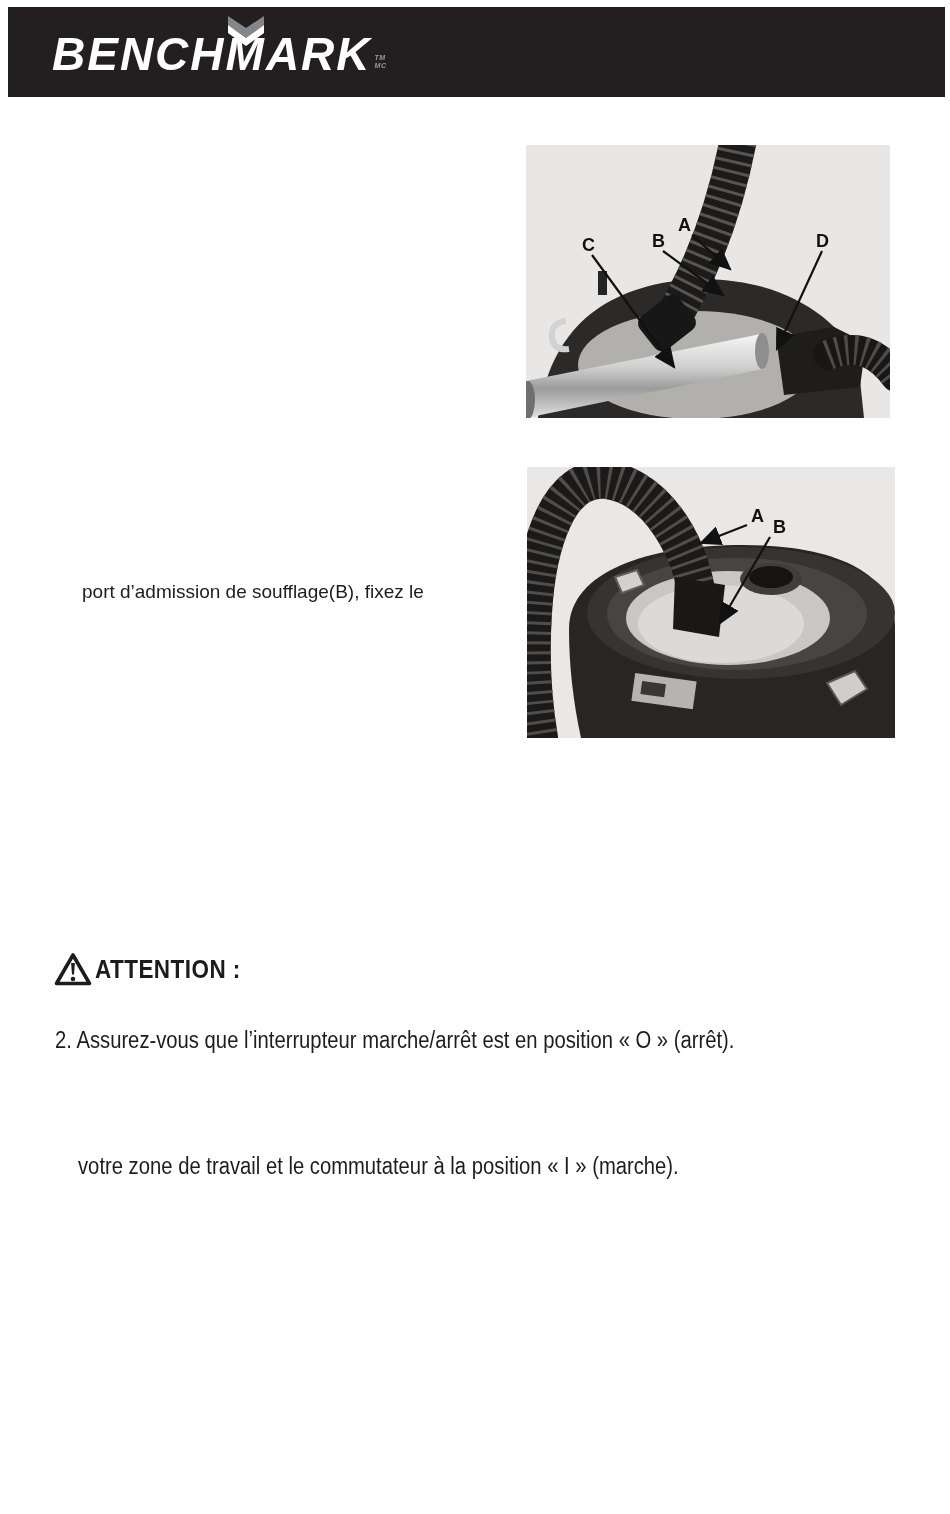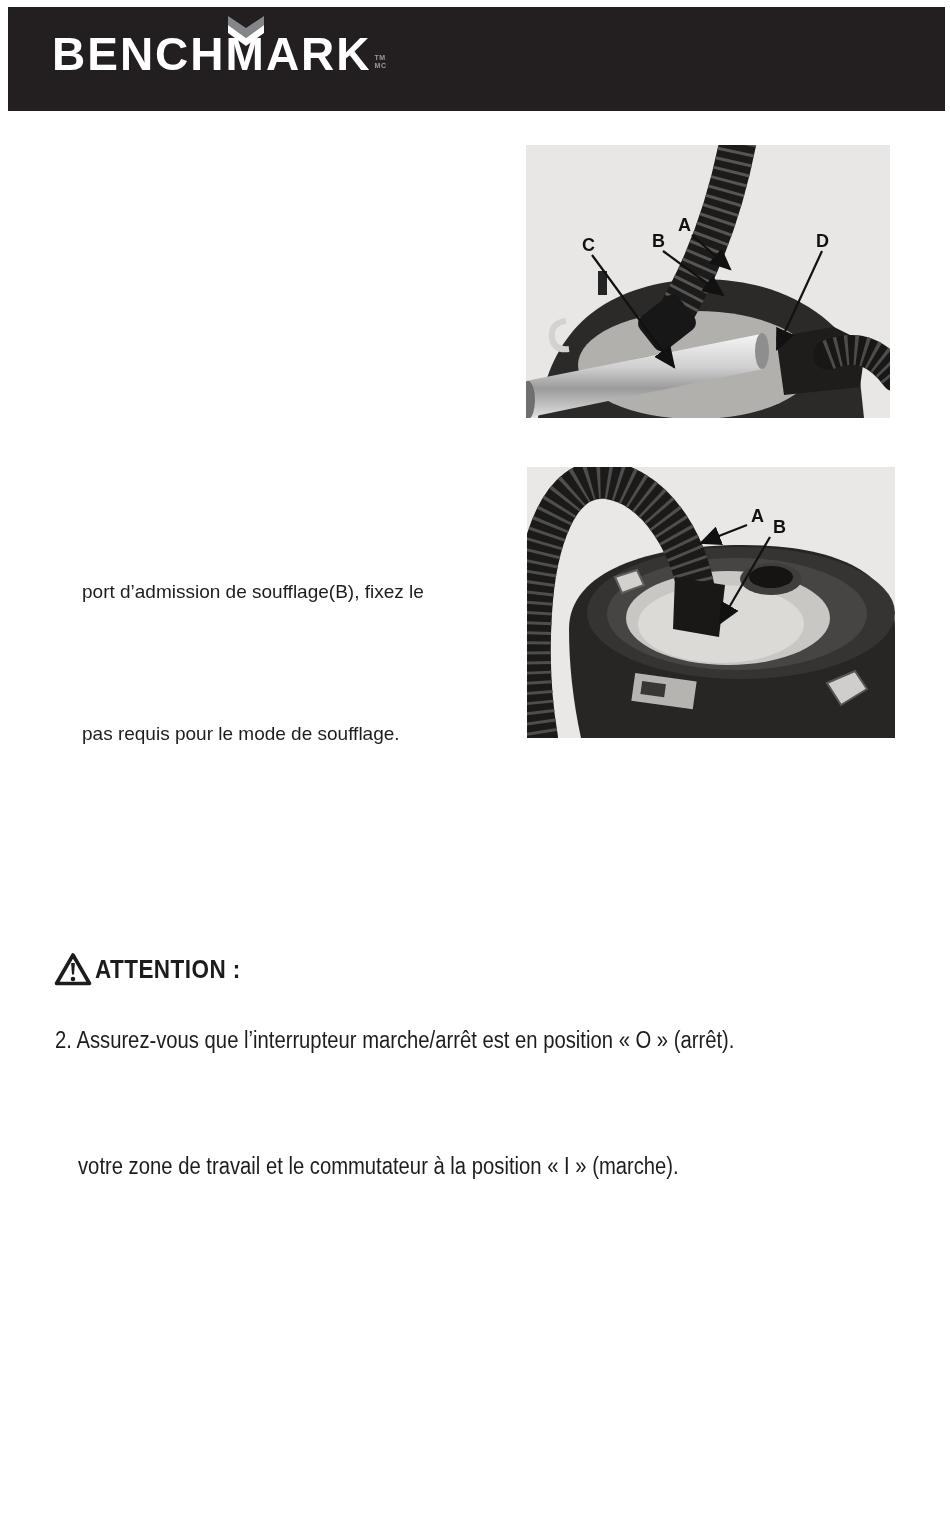--- a/index.html
+++ b/index.html
@@ -5,22 +5,23 @@
   * { margin:0; padding:0; box-sizing:border-box; }
   html,body { background:#ffffff; }
   .page {
     position:relative; width:950px; height:1514px;
     background:#ffffff; overflow:hidden;
     font-family:"Liberation Sans", sans-serif; color:#1d1d1d;
   }
 
   
   .banner {
-    position:absolute; left:8px; top:7px; width:937px; height:104px;
+    position:absolute; left:8px; top:7px; width:937px; height:90px;
     background:#231f20;
+    font-style:italic;
   }
   .logo {
     position:absolute; left:44px; top:24px;
     display:flex; align-items:flex-end;
   }
   .logo-text {
     font-size:46px; font-weight:bold; color:#ffffff;
     letter-spacing:2px; line-height:1.0; white-space:nowrap;
   }
   .logo-m { position:relative; display:inline-block; }
@@ -167,21 +168,20 @@
         <path d="M220,58 L174,76" marker-end="url(#arrow2)"></path>
         <path d="M243,70 L193,156" marker-end="url(#arrow2)"></path>
       </g>
 
       <text class="callout-letter" x="224" y="55">A</text>
       <text class="callout-letter" x="246" y="66">B</text>
     </svg>
   </div>
 
   <div class="body-line line-blow-port">port d’admission de soufflage(B), fixez le</div>
-  <div class="body-line line-not-required">pas requis pour le mode de soufflage.</div>
 
   <div class="attention-row">
     <svg class="warning-icon" viewBox="0 0 38 36" aria-hidden="true">
       <path d="M19,4 L35.5,32.5 L2.5,32.5 Z" fill="none" stroke="#1c1c1c" stroke-width="3.6" stroke-linejoin="round"></path>
       <path d="M17.1,12 L20.9,12 L20,23.5 L18,23.5 Z" fill="#1c1c1c"></path>
       <circle cx="19" cy="28" r="2.3" fill="#1c1c1c"></circle>
     </svg>
     <span class="attention-label">ATTENTION :</span>
   </div>
 

